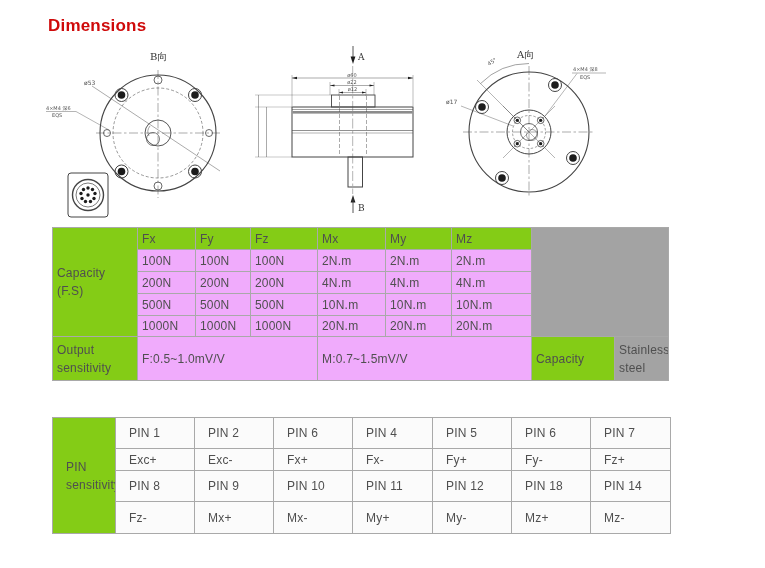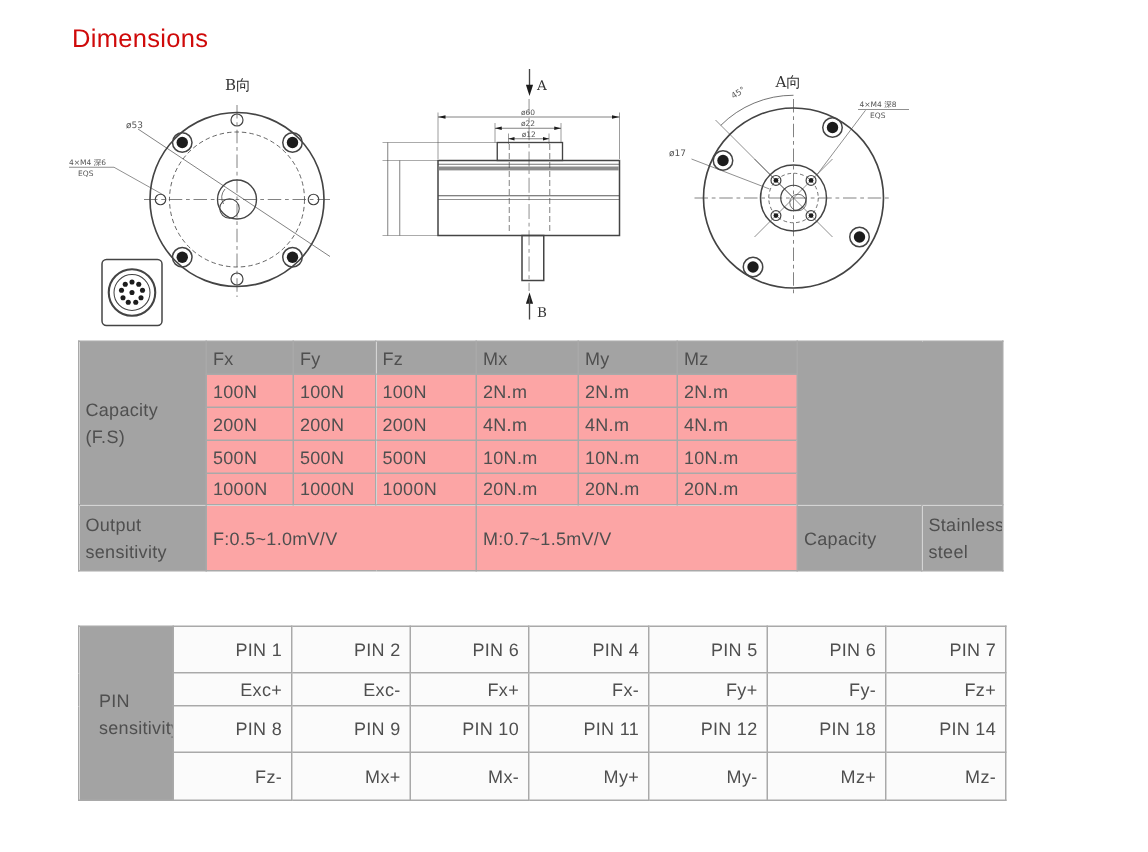--- a/index.html
+++ b/index.html
@@ -1,40 +1,40 @@
 <!DOCTYPE html>
 <html><head>
 <meta charset="utf-8">
 <style>
   html,body{margin:0;padding:0;}
   body{
     width:765px;height:568px;background:#ffffff;position:relative;overflow:hidden;
     font-family:"Liberation Sans",sans-serif;color:#4f4f4f;
   }
   .page-title{
-    position:absolute;left:48px;top:16px;font-size:17px;font-weight:normal;
+    position:absolute;left:48px;top:16px;font-size:17px;font-weight:bold;
     color:#cf0a0a;letter-spacing:.2px;
   }
   #drawing-area{position:absolute;left:0;top:30px;width:765px;height:225px;}
 
   table.spec{
     position:absolute;border-collapse:collapse;table-layout:fixed;
     font-size:12px;color:#4f4f4f;letter-spacing:.2px;
   }
   table.spec td{
     border:1px solid #a9a9a9;padding:0 4px;overflow:hidden;
     vertical-align:middle;line-height:1.5;
   }
   #capacity-table{left:52px;top:227px;width:616px;border:1px solid #8a8a8a;}
   #pin-table{left:52px;top:417px;width:618px;border:1px solid #8a8a8a;}
   #pin-table td{padding:0 6px 0 13px;}
-  td.hdr{background:#a3a3a3;}
-  td.lt{background:#fca5a5;}
+  td.hdr{background:#84cc16;}
+  td.lt{background:#f0abfc;}
   td.wh{background:#a3a3a3;}
-  td.pin{background:#fbfbfb;text-align:right;}
+  td.pin{background:#fbfbfb;}
 
   
   .ln{stroke:#444;fill:none;}
   .dk{fill:#1c1c1c;stroke:none;}
   text.cad{fill:#555;font-family:"DejaVu Sans",sans-serif;}
   text.viewlbl{fill:#333;font-family:"DejaVu Serif",serif;}
 </style>
 </head>
 <body>
 

